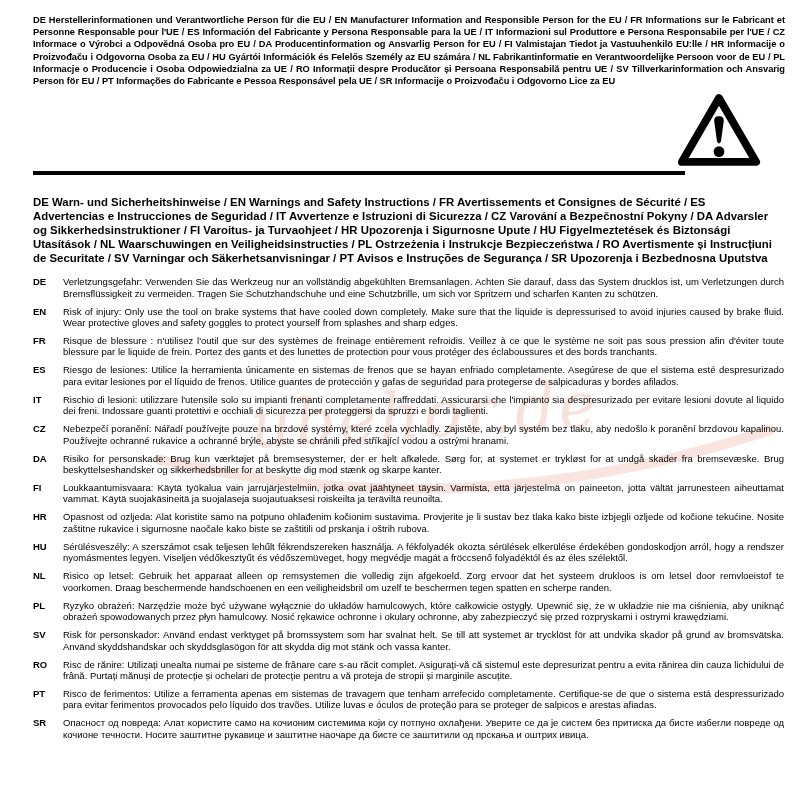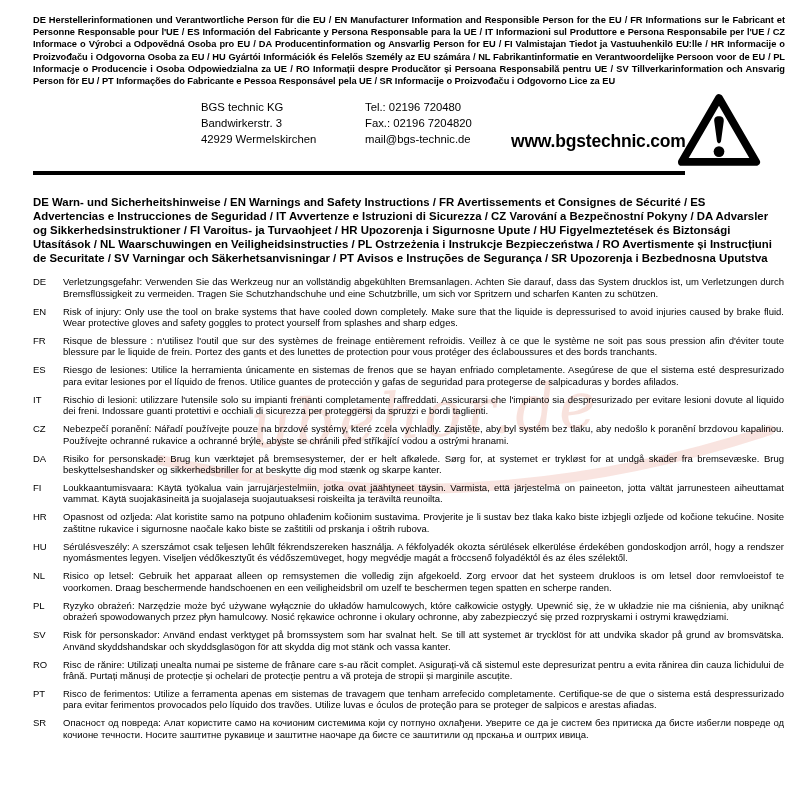--- a/index.html
+++ b/index.html
@@ -21,21 +21,21 @@
   .contact{position:absolute;left:332px;top:5px;font-size:11.3px;line-height:15.8px;}
   .website{position:absolute;left:478px;top:36px;font-size:17.5px;font-weight:bold;letter-spacing:-0.2px;}
   .triangle{position:absolute;right:22px;top:-3px;}
   .divider{height:4px;background:#000;width:652px;margin-top:0;}
   .warn-header{
     font-weight:bold;font-size:11.4px;line-height:14px;margin-top:20px;
     padding-right:12px;color:#000;
   }
   .instructions{margin-top:11px;}
   .inst-row{display:flex;margin-bottom:6.6px;}
-  .inst-code{font-weight:normal;flex:0 0 30px;width:30px;font-size:9.5px;line-height:11.4px;}
+  .inst-code{font-weight:bold;flex:0 0 30px;width:30px;font-size:9.5px;line-height:11.4px;}
   .inst-text{flex:1;font-size:9.5px;line-height:11.4px;text-align:justify;padding-right:1px;}
   .watermark{
     position:absolute;left:250px;top:378px;z-index:0;
     font-family:"DejaVu Serif", serif;font-style:italic;
     font-size:64px;letter-spacing:3px;color:rgba(224,122,98,0.22);
     transform:rotate(-3.5deg);pointer-events:none;white-space:nowrap;
   }
   .watermark-swoosh{position:absolute;left:150px;top:400px;z-index:0;pointer-events:none;}
 </style>
 </head>
@@ -44,31 +44,20 @@
 <div class="watermark">ubehor.de</div>
 <svg class="watermark-swoosh" width="640" height="120" viewBox="0 0 640 120">
   <path d="M10 60 Q 320 130 620 30" fill="none" stroke="rgba(224,122,98,0.20)" stroke-width="10" stroke-linecap="round"></path>
 </svg>
 
 <div class="page">
 
   <div class="mfr-header">DE Herstellerinformationen und Verantwortliche Person für die EU  /  EN Manufacturer Information and Responsible Person for the EU  /  FR Informations sur le Fabricant et Personne Responsable pour l'UE  /  ES Información del Fabricante y Persona Responsable para la UE  /  IT Informazioni sul Produttore e Persona Responsabile per l'UE  /  CZ Informace o Výrobci a Odpovědná Osoba pro EU  /  DA Producentinformation og Ansvarlig Person for EU  /  FI Valmistajan Tiedot ja Vastuuhenkilö EU:lle  /  HR Informacije o Proizvođaču i Odgovorna Osoba za EU  /  HU Gyártói Információk és Felelős Személy az EU számára  /  NL Fabrikantinformatie en Verantwoordelijke Persoon voor de EU  /  PL Informacje o Producencie i Osoba Odpowiedzialna za UE  /  RO Informații despre Producător și Persoana Responsabilă pentru UE  /  SV Tillverkarinformation och Ansvarig Person för EU  /  PT Informações do Fabricante e Pessoa Responsável pela UE  /  SR Informacije o Proizvođaču i Odgovorno Lice za EU</div>
 
   <div class="brand-row">
-    <div class="addr">
-      <div>BGS technic KG</div>
-      <div>Bandwirkerstr. 3</div>
-      <div>42929 Wermelskirchen</div>
-    </div>
-    <div class="contact">
-      <div>Tel.: 02196 720480</div>
-      <div>Fax.: 02196 7204820</div>
-      <div>mail@bgs-technic.de</div>
-    </div>
-    <div class="website">www.bgstechnic.com</div>
     <svg class="triangle" width="88" height="76" viewBox="0 0 100 88">
       <path d="M50 7 L93 81 L7 81 Z" fill="none" stroke="#000" stroke-width="9" stroke-linejoin="round"></path>
       <path d="M50 28 C46 28 44 30 44.5 34 L47.5 56 C47.8 58.5 48.8 59.5 50 59.5 C51.2 59.5 52.2 58.5 52.5 56 L55.5 34 C56 30 54 28 50 28 Z" fill="#000"></path>
       <circle cx="50" cy="69" r="6.2" fill="#000"></circle>
     </svg>
   </div>
 
   <div class="divider"></div>
 
   <div class="warn-header">DE Warn- und Sicherheitshinweise  /  EN Warnings and Safety Instructions  /  FR Avertissements et Consignes de Sécurité  /  ES Advertencias e Instrucciones de Seguridad  /  IT Avvertenze e Istruzioni di Sicurezza  /  CZ Varování a Bezpečnostní Pokyny  /  DA Advarsler og Sikkerhedsinstruktioner  /  FI Varoitus- ja Turvaohjeet  /  HR Upozorenja i Sigurnosne Upute  /  HU Figyelmeztetések és Biztonsági Utasítások  /  NL Waarschuwingen en Veiligheidsinstructies  /  PL Ostrzeżenia i Instrukcje Bezpieczeństwa  /  RO Avertismente și Instrucțiuni de Securitate  /  SV Varningar och Säkerhetsanvisningar  /  PT Avisos e Instruções de Segurança  /  SR Upozorenja i Bezbednosna Uputstva</div>

